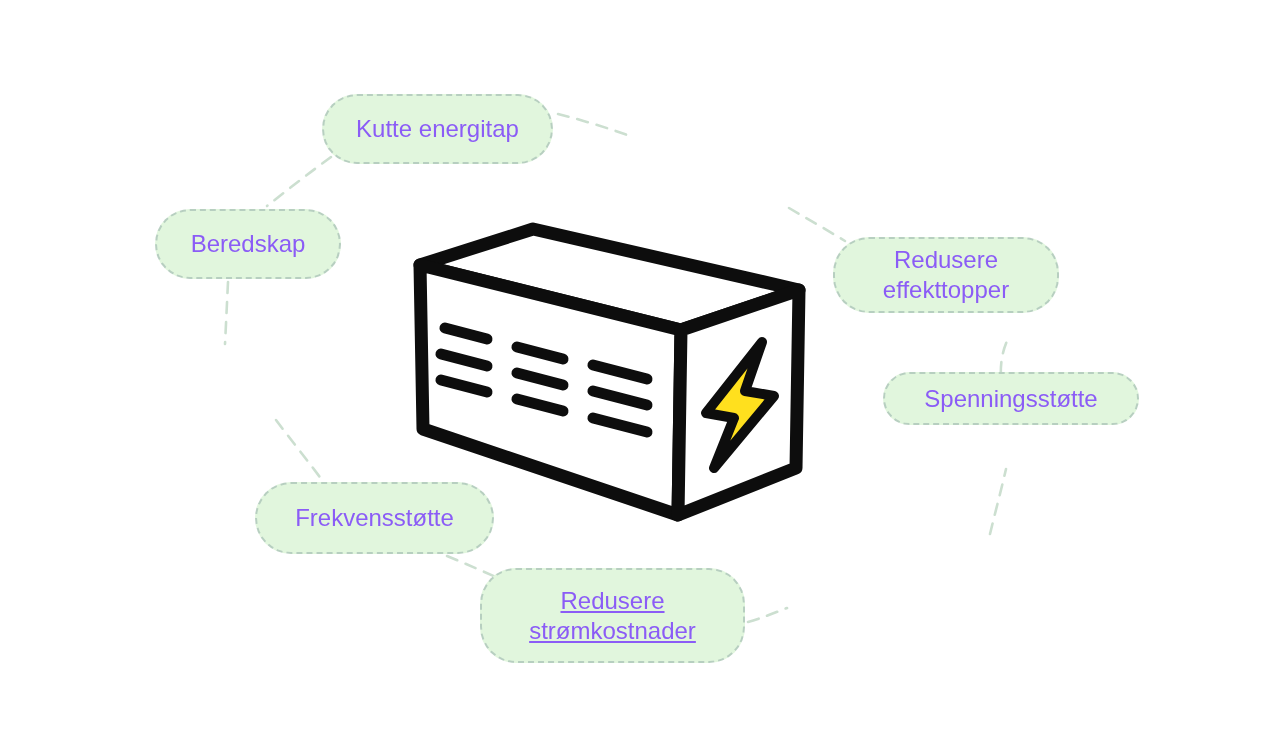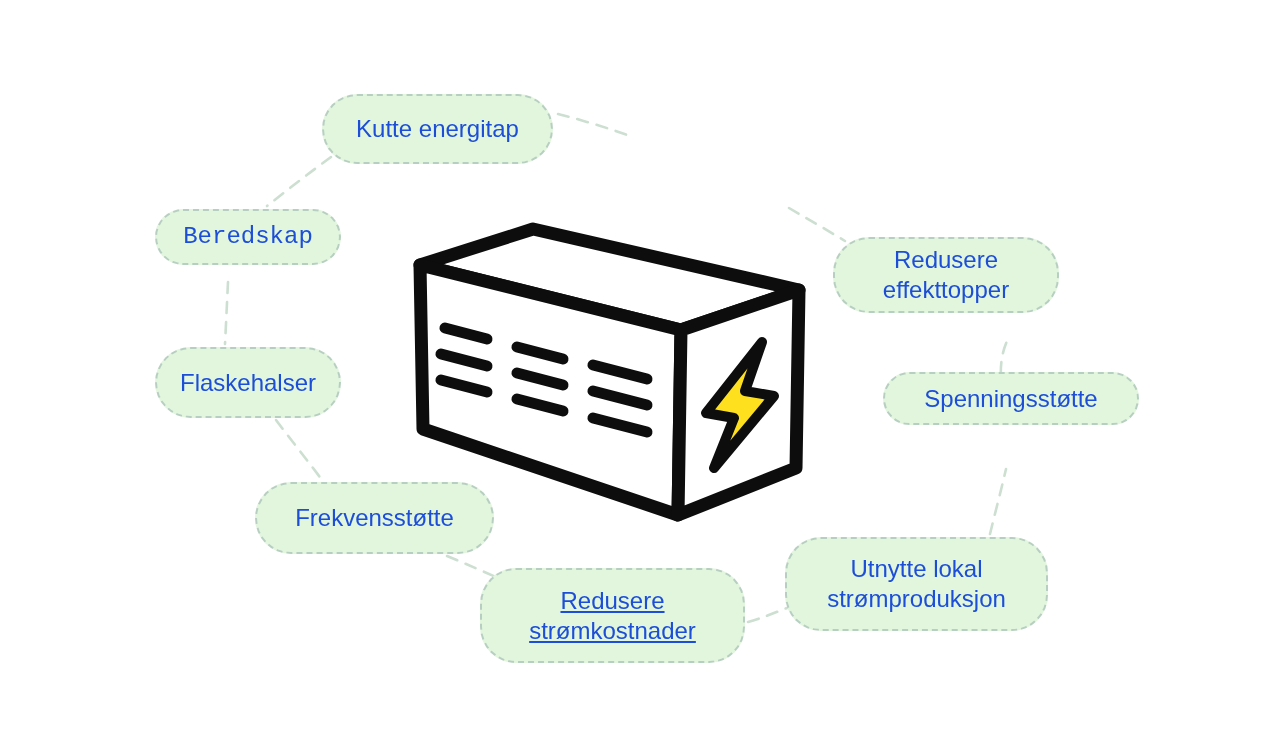--- a/index.html
+++ b/index.html
@@ -15,29 +15,29 @@
   .bubble {
     position: absolute;
     box-sizing: border-box;
     background: #e1f6dd;
     border: 2px dashed #b7cfc0;
     border-radius: 36px;
     display: flex;
     align-items: center;
     justify-content: center;
     text-align: center;
-    color: #1d4ed8;
+    color: #8b5cf6;
     font-size: 24px;
     line-height: 30px;
     padding: 6px 18px;
   }
   
   .b-kutte        { left: 322px; top:  94px; width: 231px; height: 70px; }
   .b-sesong       { left: 612px; top: 134px; width: 260px; height: 71px; }
-  .b-beredskap    { left: 155px; top: 209px; width: 186px; height: 56px; font-family: Liberation Mono, monospace; }
+  .b-beredskap    { left: 155px; top: 209px; width: 186px; height: 70px; }
   .b-effekttopper { left: 833px; top: 237px; width: 226px; height: 76px; }
   .b-flaskehalser { left: 155px; top: 347px; width: 186px; height: 71px; }
   .b-spenning     { left: 883px; top: 372px; width: 256px; height: 53px; }
   .b-frekvens     { left: 255px; top: 482px; width: 239px; height: 72px; text-align: right; }
   .b-utnytte      { left: 785px; top: 537px; width: 263px; height: 94px; }
   .b-stromkost    { left: 480px; top: 568px; width: 265px; height: 95px; text-decoration: underline; }
   .battery-wrap { position: absolute; left: 395px; top: 218px; width: 420px; height: 312px; }
 </style>
 </head>
 <body>
@@ -85,29 +85,23 @@
 
   <div class="bubble b-kutte">
       <span>Kutte energitap</span>
     </div>
   <div class="bubble b-beredskap">
       <span>Beredskap</span>
     </div>
   <div class="bubble b-effekttopper">
       <span>Redusere effekttopper</span>
     </div>
-  <div class="bubble b-flaskehalser">
-      <span>Flaskehalser</span>
-    </div>
   <div class="bubble b-spenning">
       <span>Spenningsstøtte</span>
     </div>
   <div class="bubble b-frekvens">
       <span>Frekvensstøtte</span>
-    </div>
-  <div class="bubble b-utnytte">
-      <span>Utnytte lokal strømproduksjon</span>
     </div>
   <div class="bubble b-stromkost">
       <span>Redusere strømkostnader</span>
     </div>
 
 </div>
 
 </body></html>

